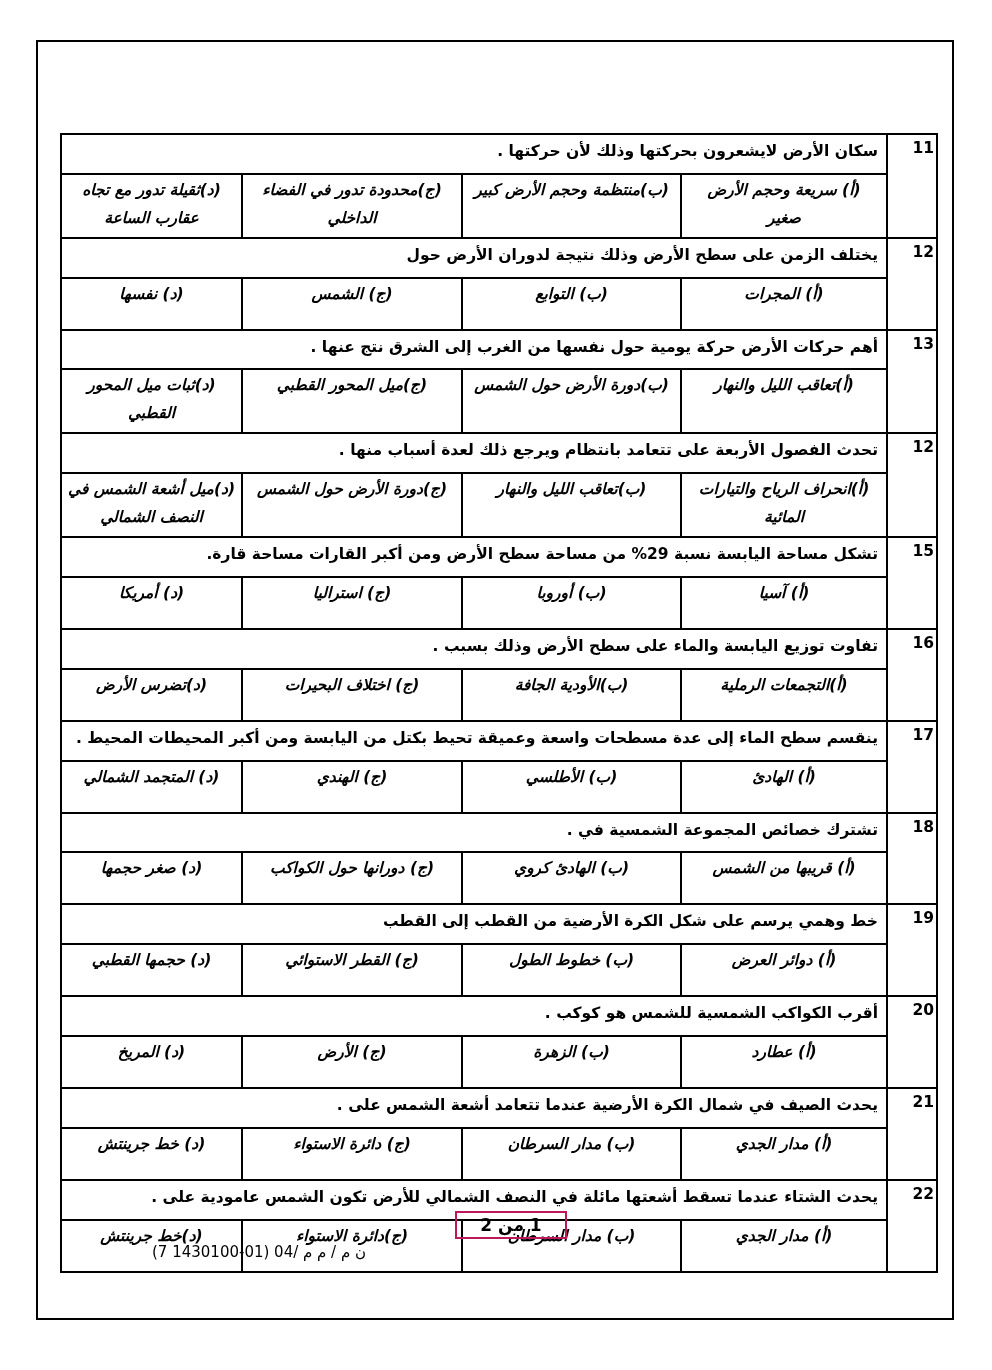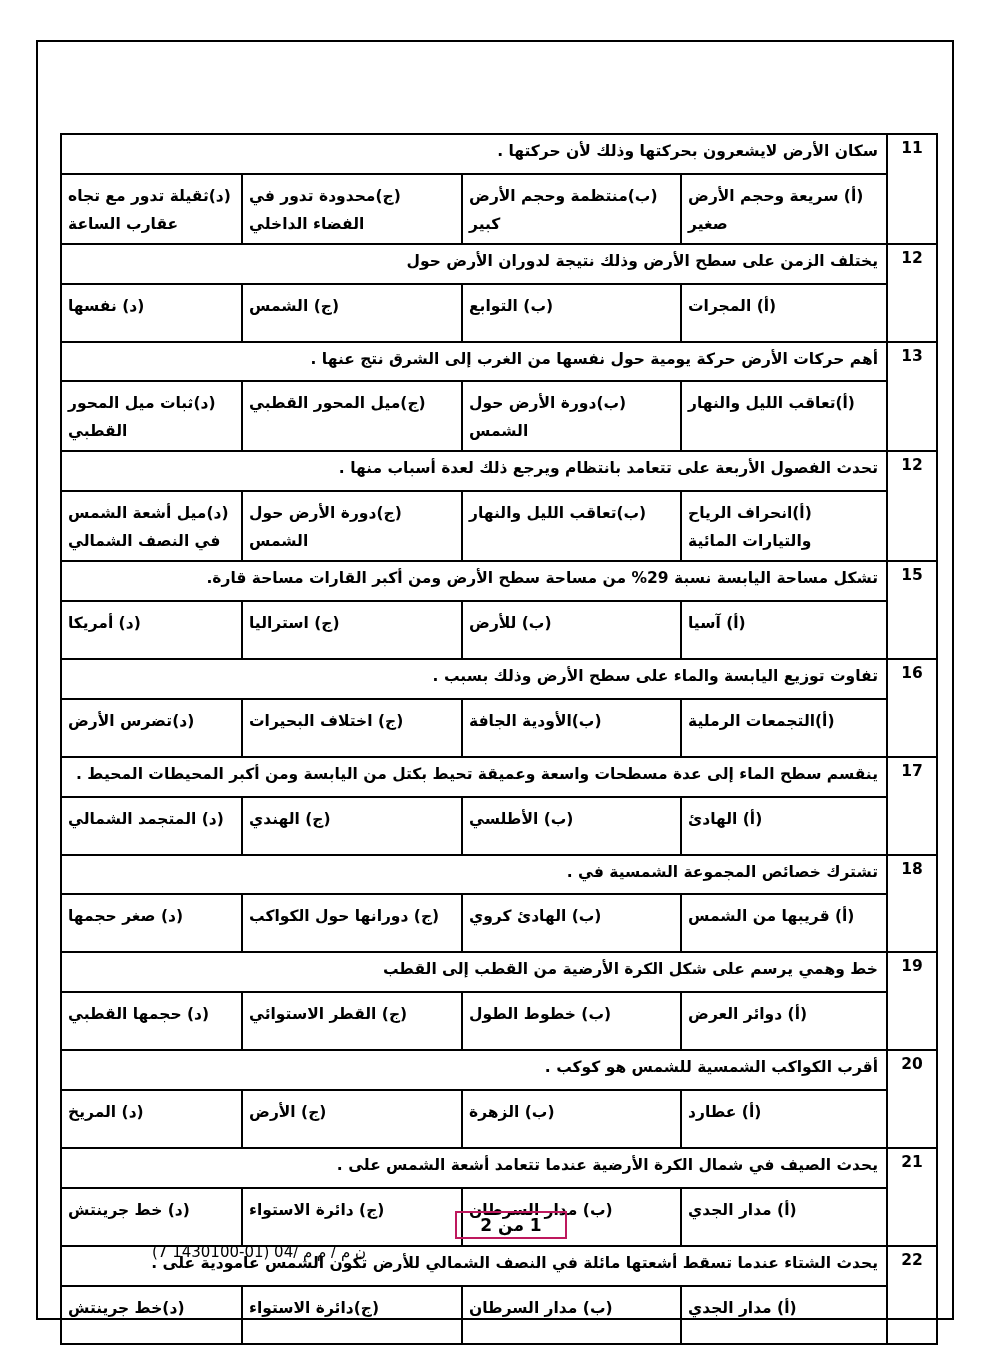--- a/index.html
+++ b/index.html
@@ -14,28 +14,28 @@
   table.exam-table{
     position:absolute;top:133px;left:60px;width:876px;
     direction:rtl;border-collapse:collapse;table-layout:fixed;
     font-family:"DejaVu Sans",sans-serif;font-weight:bold;
   }
   table.exam-table td{
     border:2px solid #000;vertical-align:top;
     font-size:15.5px;line-height:1.8;
   }
   td.num-cell{
-    text-align:center;vertical-align:middle;direction:ltr;
+    text-align:right;vertical-align:middle;direction:ltr;
     font-size:17px;padding:0 2px;
   }
   td.stem-cell{
     text-align:right;padding:3px 8px 7px 0;height:26px;
   }
   td.opt-cell{
-    text-align:left;padding:8px 6px 4px 6px;height:44px;
+    text-align:center;padding:2px 6px 4px 6px;height:44px;font-style:italic;
   }
   .page-indicator-box{
     position:absolute;left:455px;top:1211px;width:112px;height:28px;
     border:2px solid #be185d;box-sizing:border-box;
     display:flex;align-items:center;justify-content:center;
     direction:rtl;font-weight:bold;font-size:17px;
   }
   .footer-code{
     position:absolute;left:152px;top:1243px;width:260px;
     direction:ltr;text-align:left;
@@ -95,21 +95,21 @@
         <td class="opt-cell">(ب)تعاقب الليل والنهار</td>
         <td class="opt-cell">(ج)دورة الأرض حول الشمس</td>
         <td class="opt-cell">(د)ميل أشعة الشمس في النصف الشمالي</td>
       </tr>
       <tr>
         <td class="num-cell" rowspan="2">15</td>
         <td class="stem-cell" colspan="4">تشكل مساحة اليابسة نسبة 29% من مساحة سطح الأرض ومن أكبر القارات مساحة قارة.</td>
       </tr>
       <tr>
         <td class="opt-cell">(أ) آسيا</td>
-        <td class="opt-cell">(ب) للأرض</td>
+        <td class="opt-cell">(ب) أوروبا</td>
         <td class="opt-cell">(ج) استراليا</td>
         <td class="opt-cell">(د) أمريكا</td>
       </tr>
       <tr>
         <td class="num-cell" rowspan="2">16</td>
         <td class="stem-cell" colspan="4">تفاوت توزيع اليابسة والماء على سطح الأرض وذلك بسبب .</td>
       </tr>
       <tr>
         <td class="opt-cell">(أ)التجمعات الرملية</td>
         <td class="opt-cell">(ب)الأودية الجافة</td>

